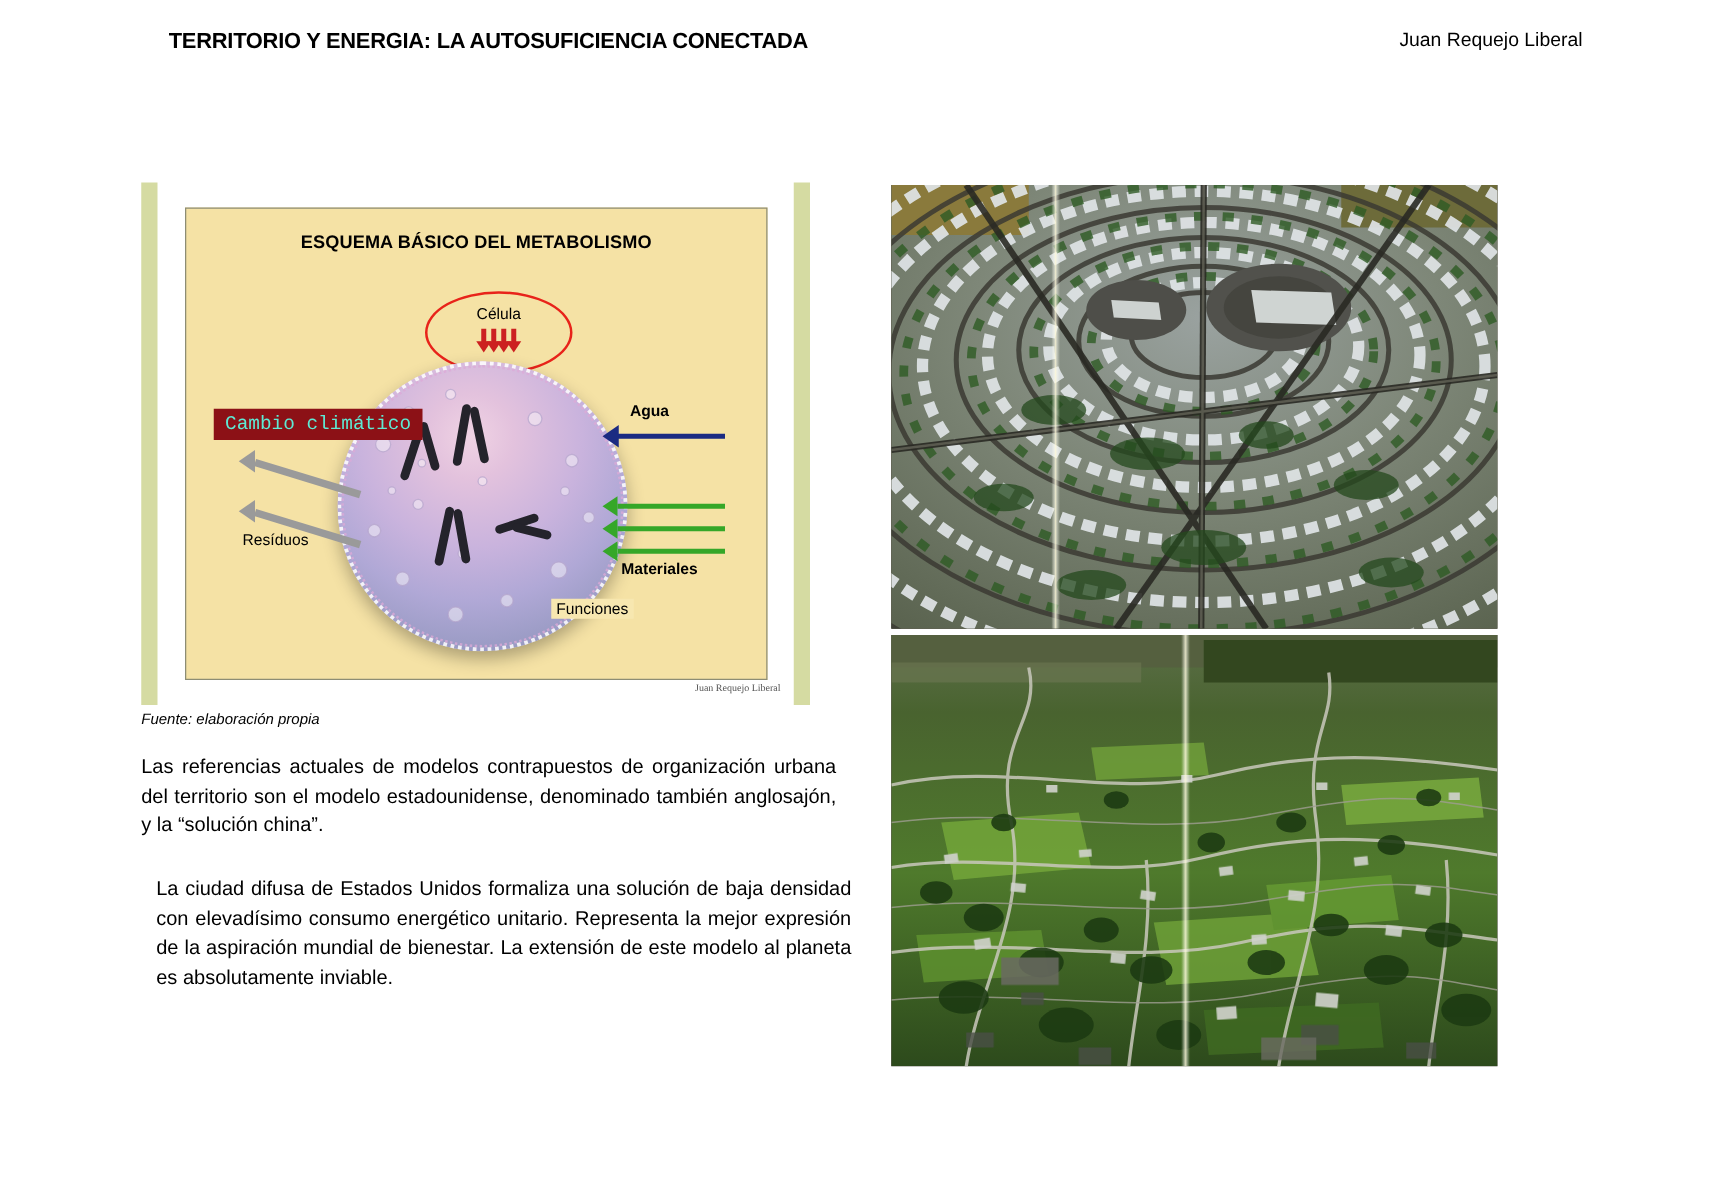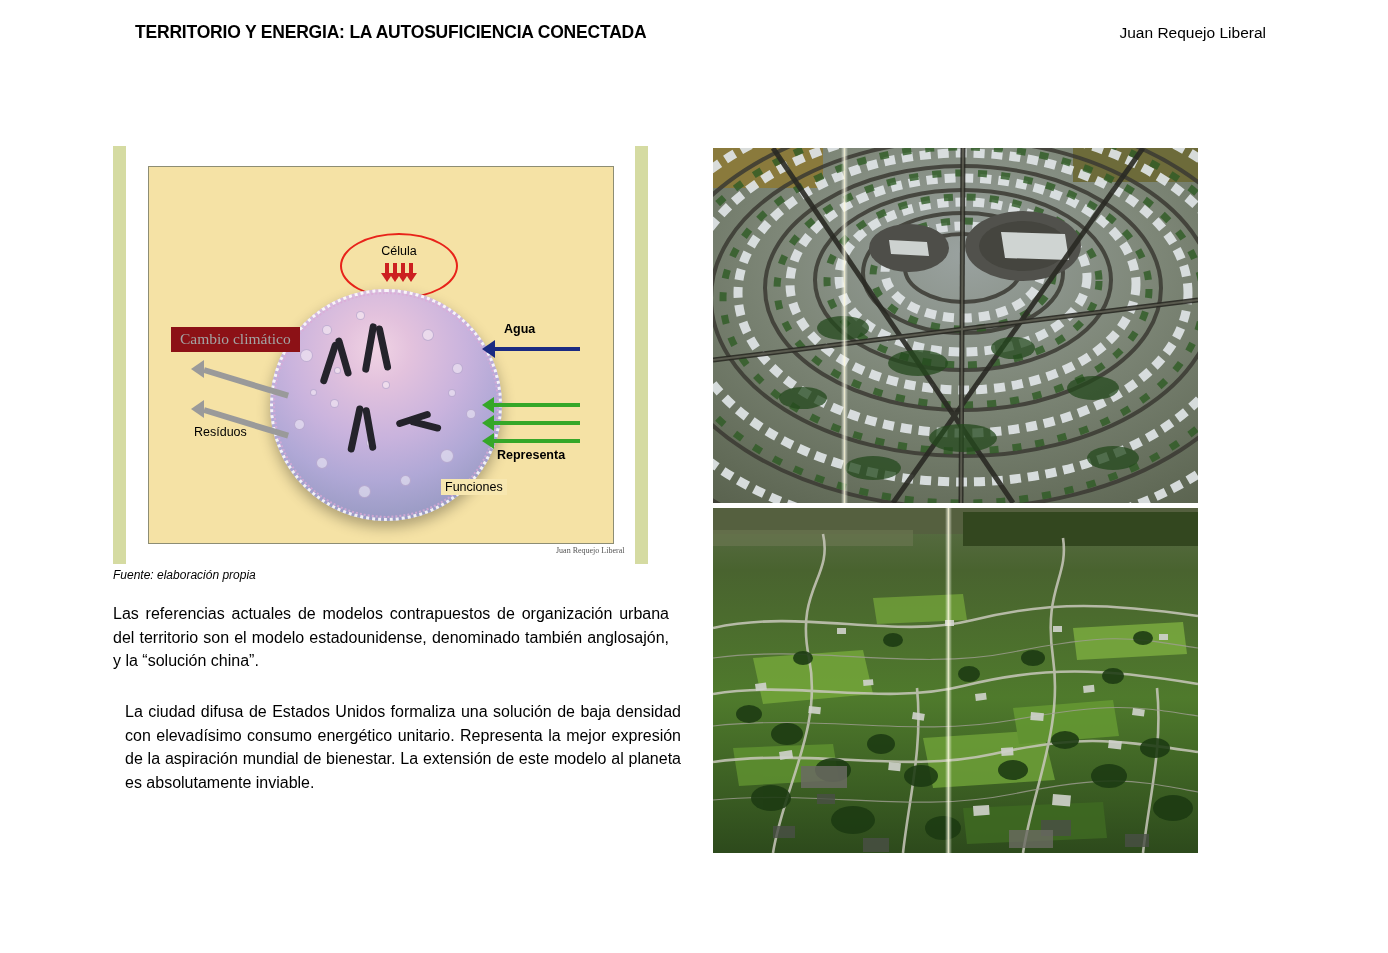--- a/index.html
+++ b/index.html
@@ -177,22 +177,22 @@
     border-radius: 4px;
   }
 
   
   .cambio-badge {
     position: absolute;
     left: 22px;
     top: 160px;
     padding: 3px 9px 4px 9px;
     background: #8c1116;
-    color: #a3a3a3;
-    font-family: Liberation Serif, serif;
+    color: #5eead4;
+    font-family: Liberation Mono, monospace;
     font-size: 15.5px;
     white-space: nowrap;
   }
   .grey-arrow {
     position: absolute;
     height: 6px;
     background: #9a9a9a;
   }
   .grey-head {
     position: absolute;
@@ -347,20 +347,21 @@
 </div>
 
 <div class="left-col">
 
   <div class="figure-wrap">
     <div class="edge-strip left"></div>
     <div class="edge-strip right"></div>
 
     <div class="diagram">
 
+      <div class="diagram-title">ESQUEMA BÁSICO DEL METABOLISMO</div>
 
       <div class="energia-ellipse"></div>
       <div class="energia-label">Célula</div>
       <div class="energia-arrows">
         <span class="dn-arrow">
             <i></i>
             <b></b>
           </span>
         <span class="dn-arrow">
             <i></i>
@@ -422,21 +423,21 @@
       <div class="agua-label">Agua</div>
       <div class="blue-arrow"></div>
       <div class="blue-head"></div>
 
       <div class="green-arrow" style="top:236px;"></div>
       <div class="green-head" style="top:230px;"></div>
       <div class="green-arrow" style="top:254px;"></div>
       <div class="green-head" style="top:248px;"></div>
       <div class="green-arrow" style="top:272px;"></div>
       <div class="green-head" style="top:266px;"></div>
-      <div class="materiales-label">Representa</div>
+      <div class="materiales-label">Materiales</div>
 
 
       <div class="funciones-label">Funciones</div>
     </div>
 
     <div class="figure-credit">Juan Requejo Liberal</div>
   </div>
 </div>
 
 <div class="fig-caption">Fuente: elaboración propia</div>

